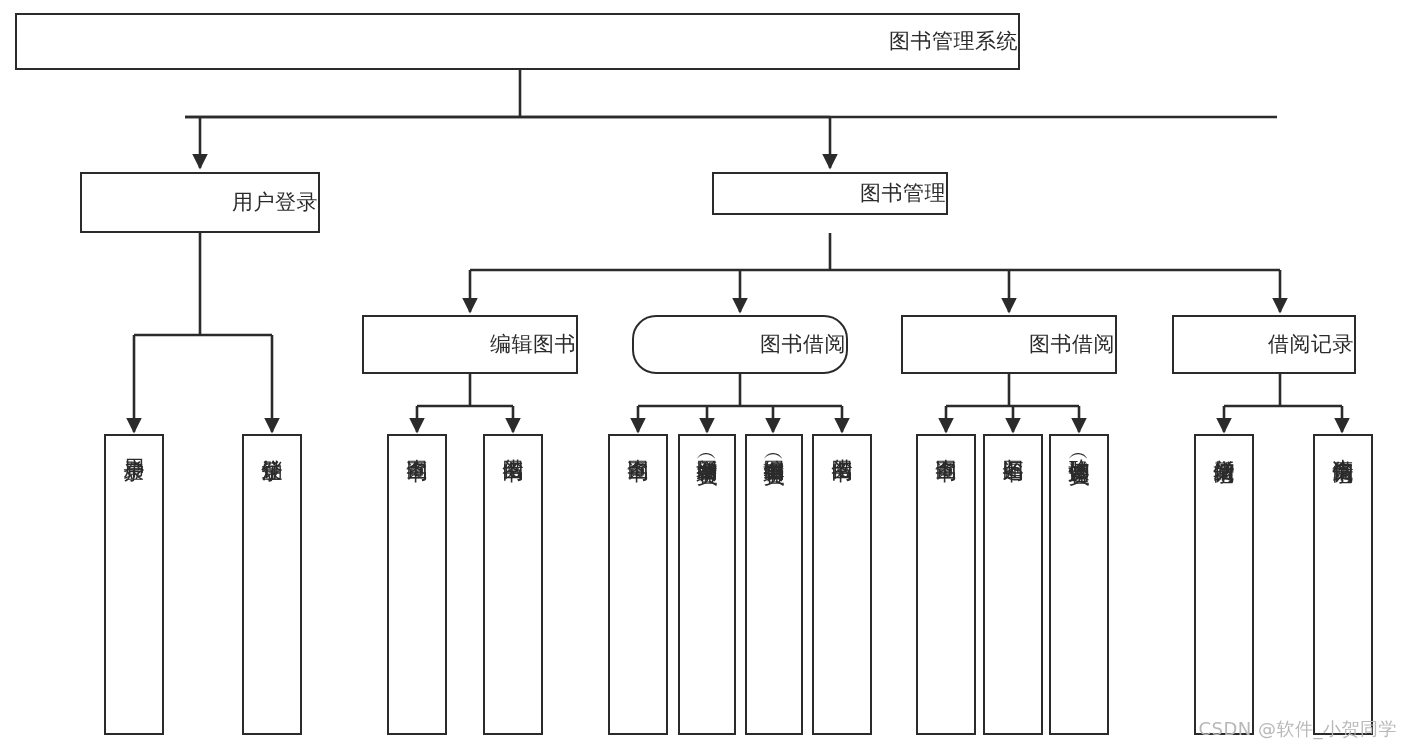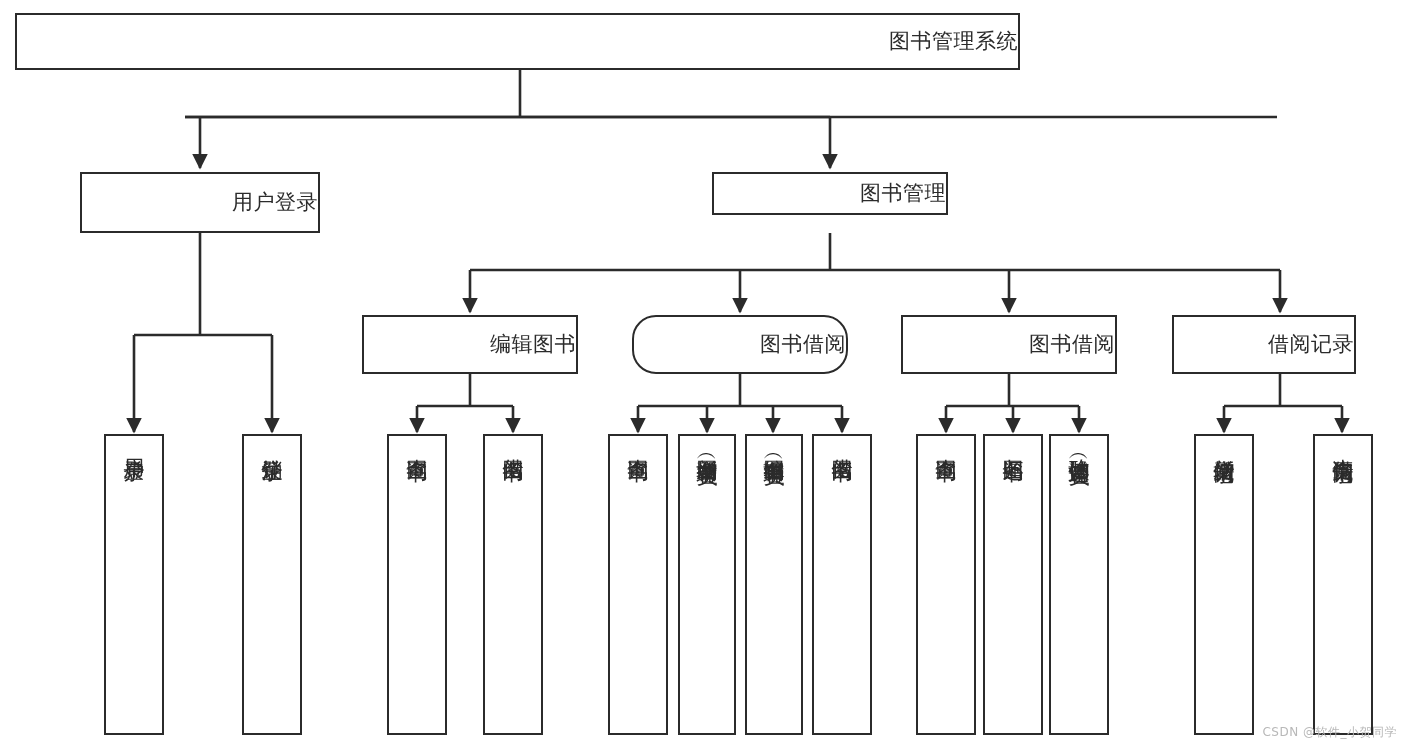--- a/index.html
+++ b/index.html
@@ -53,21 +53,21 @@
     writing-mode: vertical-rl;
     text-orientation: upright;
     font-size: 21px;
     line-height: 1.05;
     letter-spacing: 1px;
   }
   .watermark {
     position: absolute;
     right: 8px;
     bottom: 6px;
-    font-size: 12px;
+    font-size: 18px;
     color: #b8b8b8;
     letter-spacing: 0.5px;
     white-space: nowrap;
   }
 </style>
 </head>
 <body>
 
 <div id="canvas">
 

